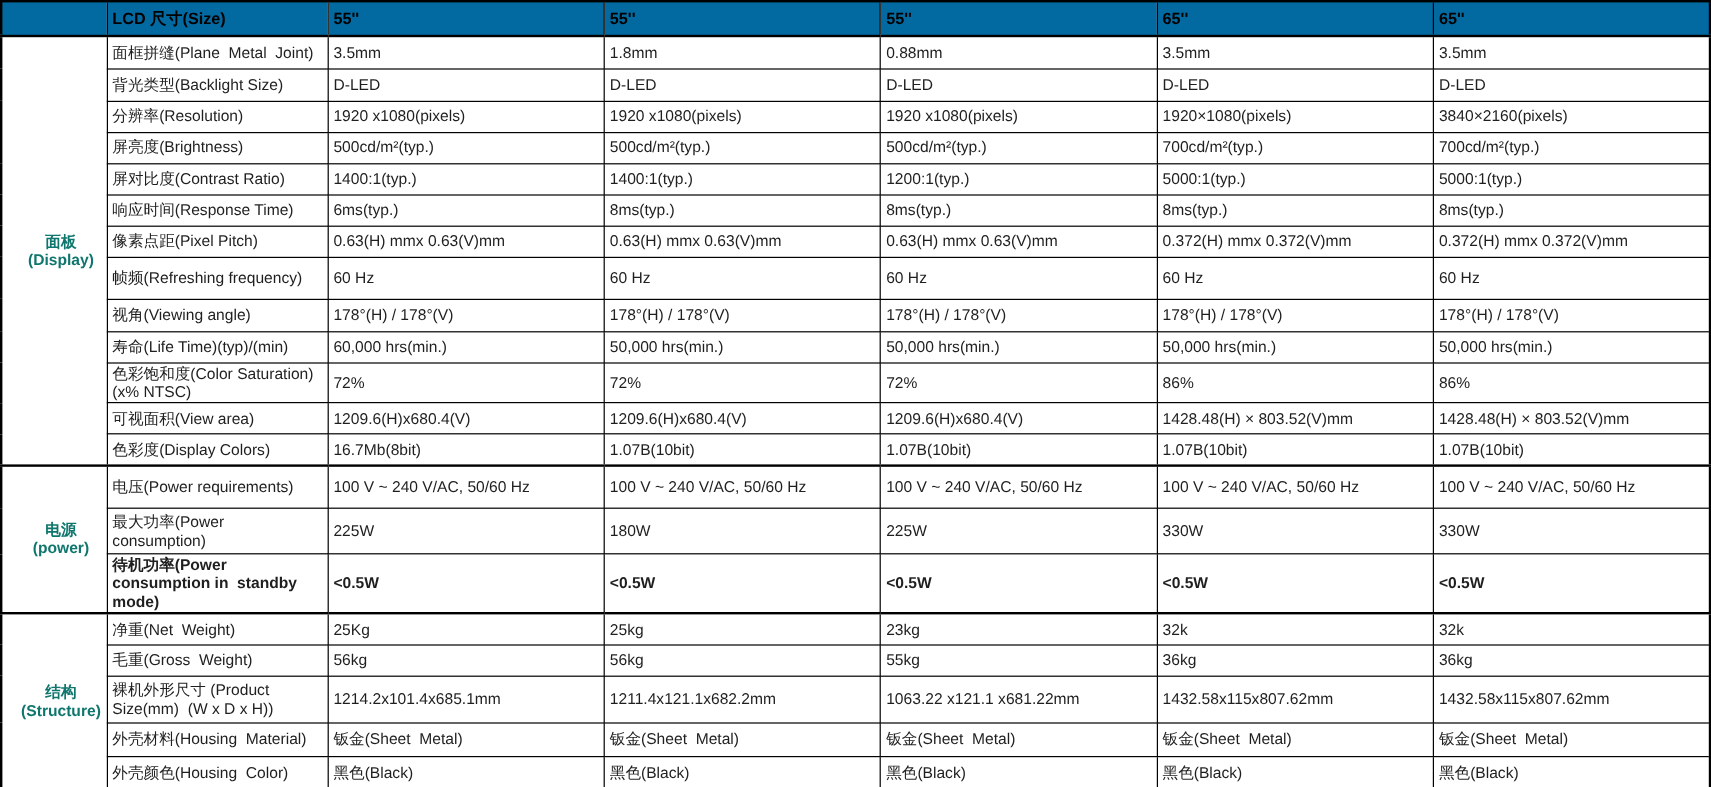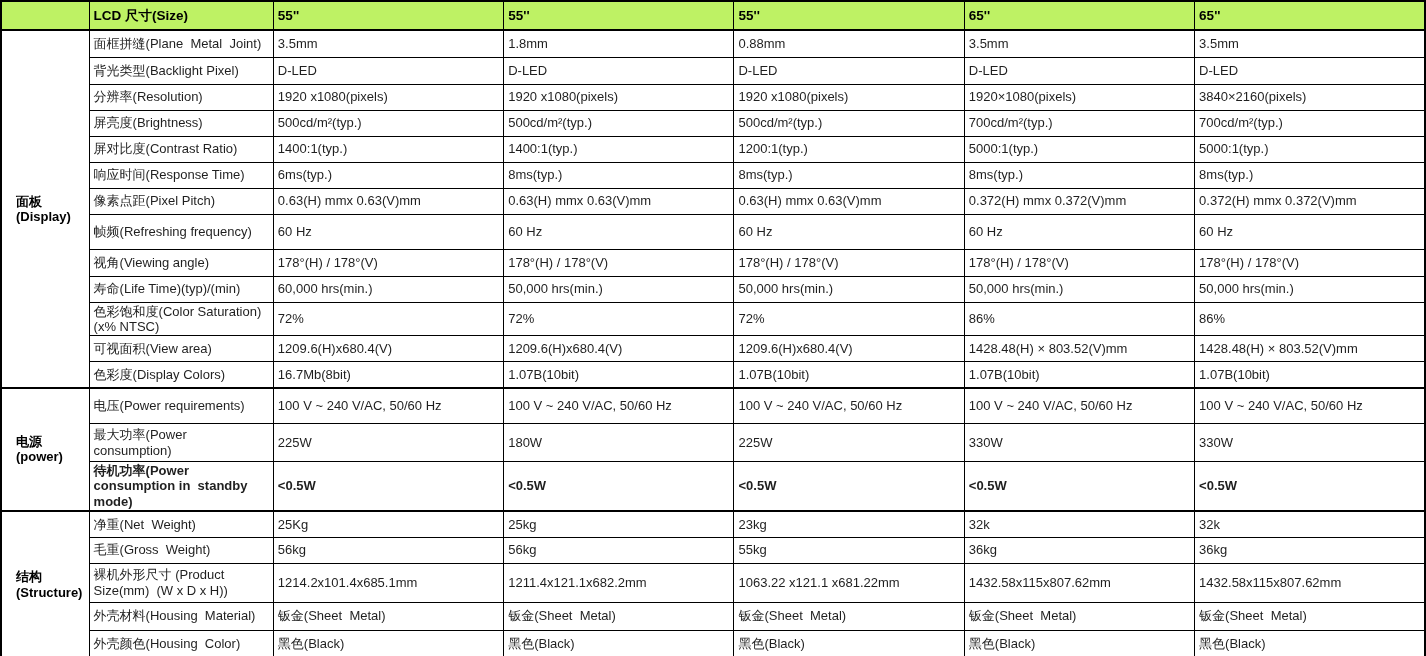--- a/index.html
+++ b/index.html
@@ -20,31 +20,31 @@
     font-size: 13px;
     color: #1f1f1f;
     vertical-align: middle;
     padding: 1px 3px 1px 4px;
     white-space: pre-wrap;
     overflow: hidden;
     line-height: 1.18;
     text-align: left;
   }
   thead th {
-    background: #bef264;
+    background: #0369a1;
     color: #000000;
     font-weight: bold;
     height: 29px;
     font-size: 13.5px;
     border-bottom: 1px solid #000000;
   }
   td.group-cell {
-    text-align: left;
+    text-align: center;
     font-weight: bold;
-    color: #000000;
+    color: #0f766e;
     padding-left: 14px;
   }
   .section-start { border-top: 2px solid #000000; }
 </style>
 </head>
 <body>
 
 <table class="spec">
   <colgroup>
     <col style="width:88px">
@@ -70,21 +70,21 @@
       <tr style="height: 27px;">
         <td class="group-cell section-start" rowspan="13">面板(Display)</td>
         <td class="label-cell section-start">面框拼缝(Plane  Metal  Joint)</td>
         <td class="value-cell section-start">3.5mm</td>
         <td class="value-cell section-start">1.8mm</td>
         <td class="value-cell section-start">0.88mm</td>
         <td class="value-cell section-start">3.5mm</td>
         <td class="value-cell section-start">3.5mm</td>
       </tr>
       <tr style="height: 27px;">
-        <td class="label-cell">背光类型(Backlight Pixel)</td>
+        <td class="label-cell">背光类型(Backlight Size)</td>
         <td class="value-cell">D-LED</td>
         <td class="value-cell">D-LED</td>
         <td class="value-cell">D-LED</td>
         <td class="value-cell">D-LED</td>
         <td class="value-cell">D-LED</td>
       </tr>
       <tr style="height: 26px;">
         <td class="label-cell">分辨率(Resolution)</td>
         <td class="value-cell">1920 x1080(pixels)</td>
         <td class="value-cell">1920 x1080(pixels)</td>

